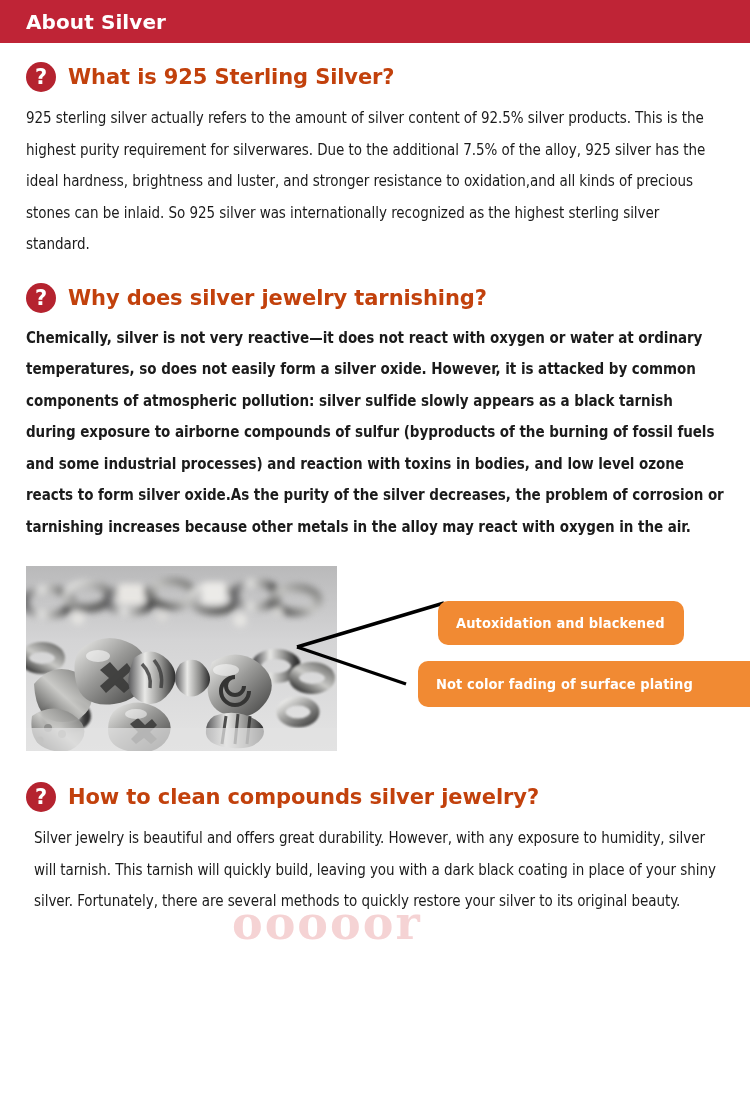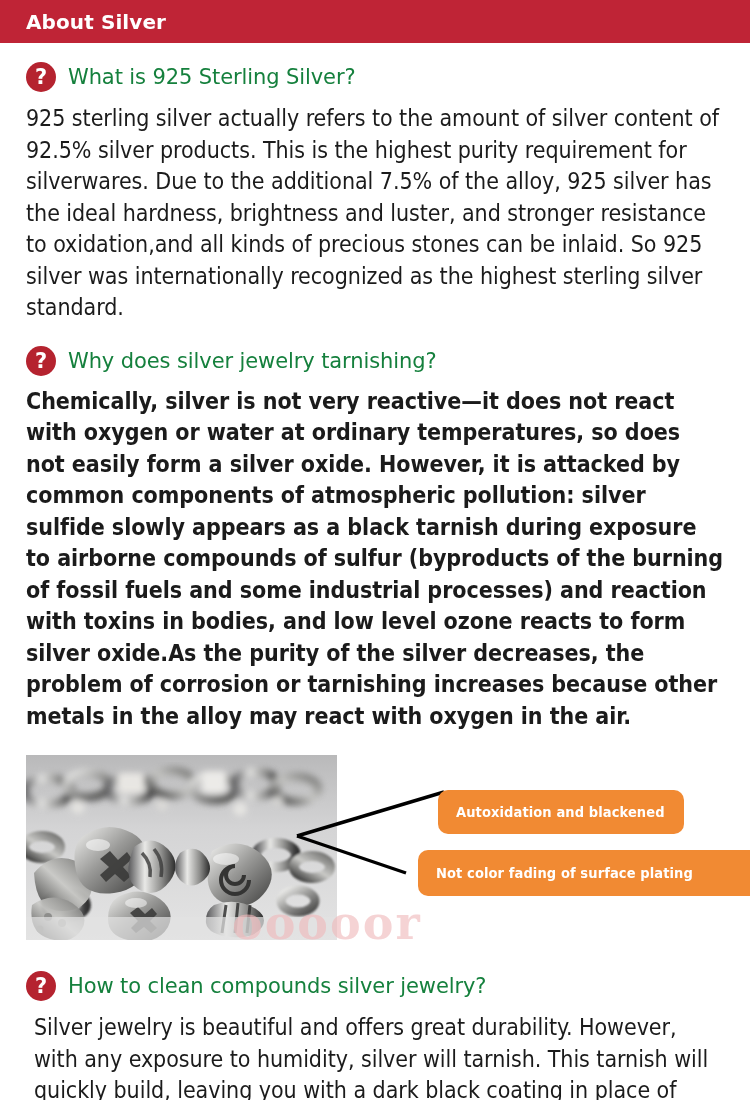--- a/index.html
+++ b/index.html
@@ -54,31 +54,31 @@
     color: #ffffff;
     font-size: 21px;
     font-weight: bold;
     line-height: 30px;
     text-align: center;
     flex: 0 0 auto;
     font-family: "DejaVu Sans", "Liberation Sans", sans-serif;
     user-select: none;
   }
   .qa-title {
-    color: #15803d;
+    color: #c2410c;
     font-size: 21px;
-    font-weight: normal;
+    font-weight: bold;
     letter-spacing: -0.1px;
     font-family: "DejaVu Sans", "Liberation Sans", sans-serif;
   }
 
   
   .body-text {
     color: #1b1b1b;
-    font-size: 23px;
+    font-size: 15px;
     line-height: 31.5px;
     letter-spacing: -0.05px;
     margin: 0;
     position: relative;
     z-index: 2;
   }
 
   
   #sec-1 .qa-heading { margin-top: 19px; }
   #sec-1 .body-text  { margin-top: 11px; }

